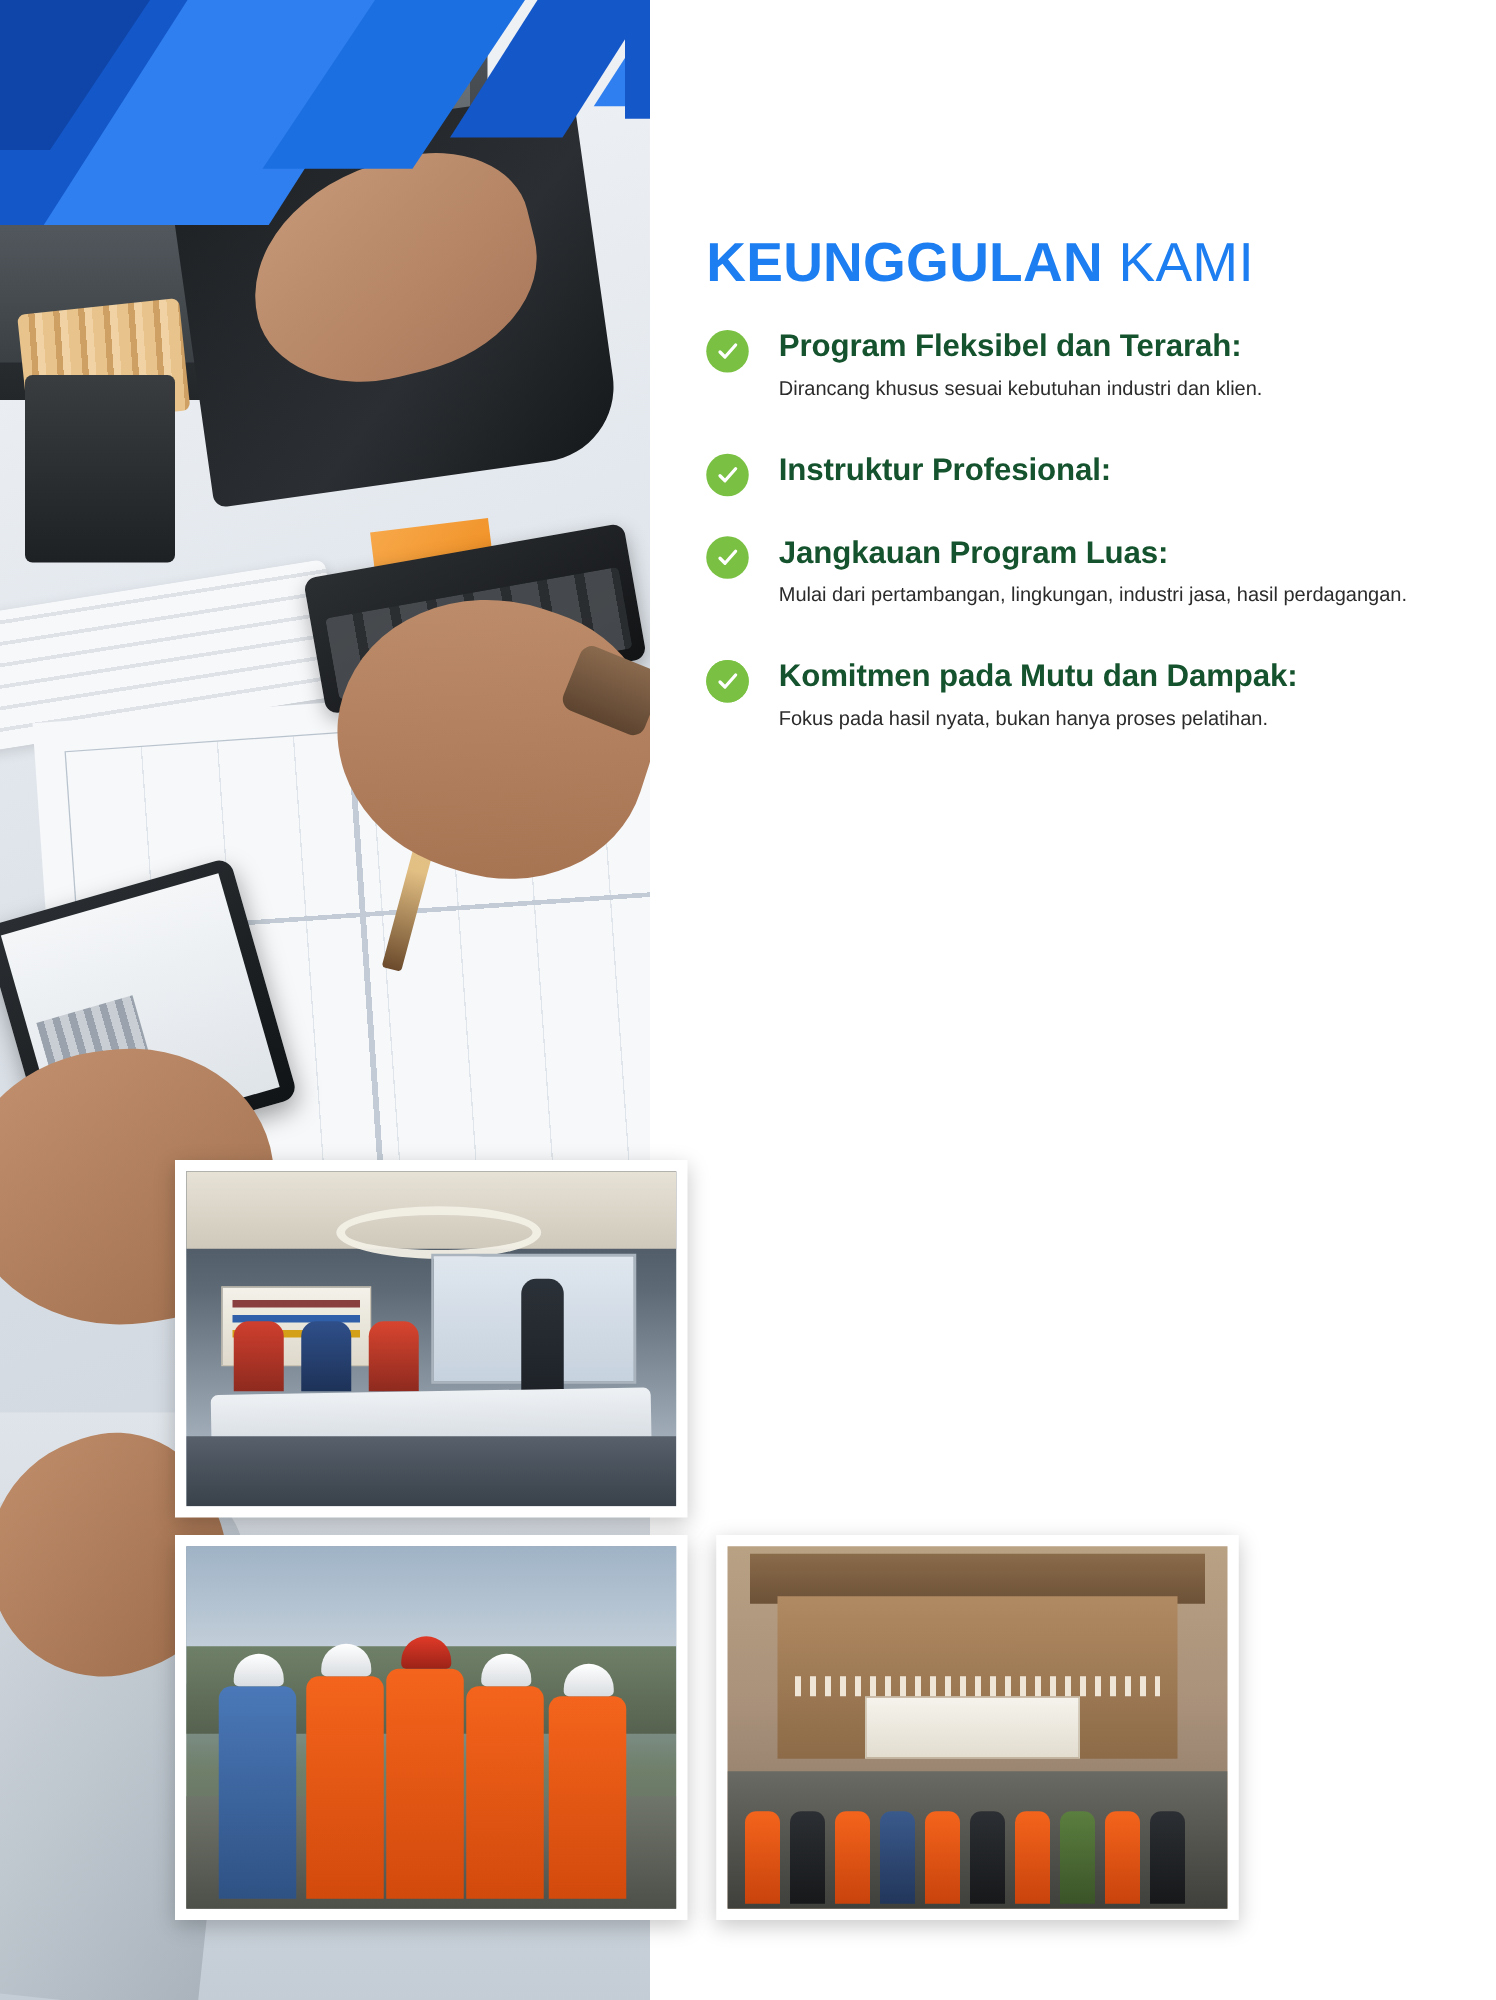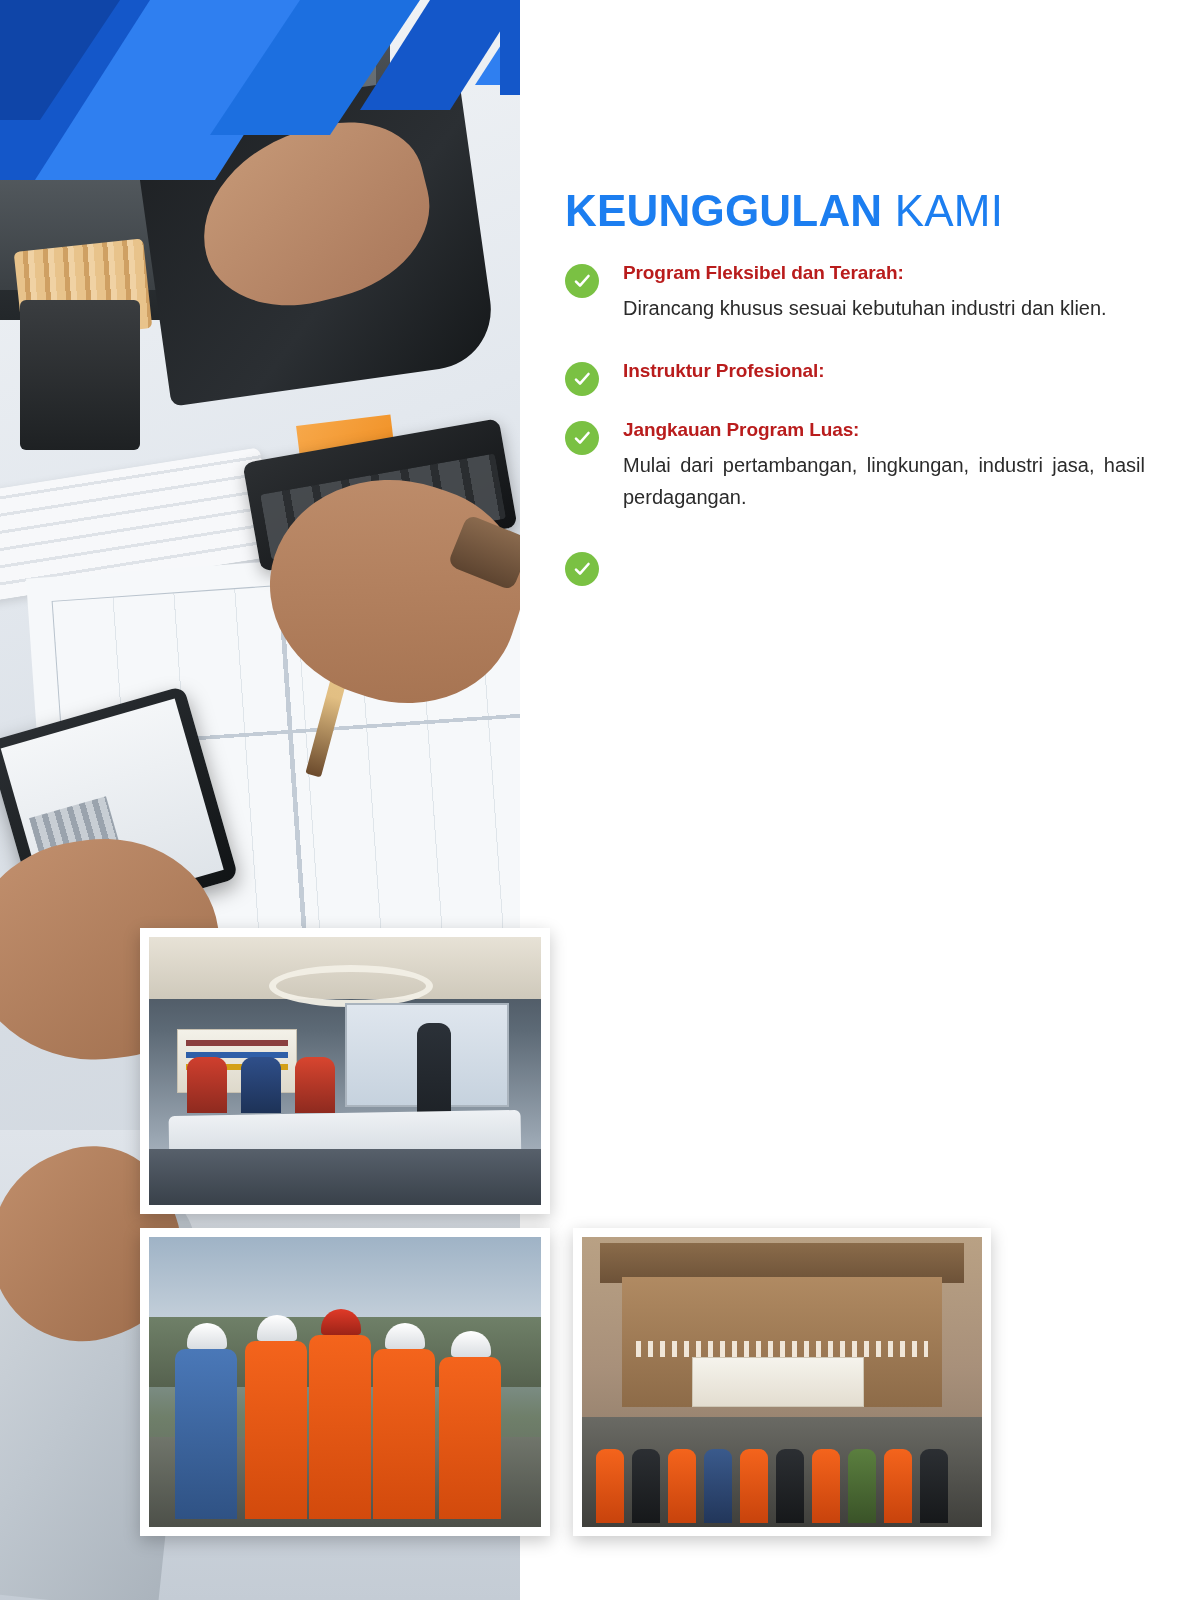--- a/index.html
+++ b/index.html
@@ -252,28 +252,28 @@
     border-radius: 50%;
     background: #7ac143;
     display: flex;
     align-items: center;
     justify-content: center;
   }
   .check svg { display: block; }
   .item-body { margin-left: 58px; }
   .item-title {
     font-weight: 700;
-    font-size: 19px;
-    color: #b91c1c;
+    font-size: 25px;
+    color: #14532d;
     line-height: 1.2;
     margin-bottom: 7px;
     letter-spacing: -0.1px;
   }
   .item-desc {
-    font-size: 20px;
+    font-size: 16px;
     color: #2b2b2b;
     line-height: 1.62;
     text-align: justify;
     text-justify: inter-word;
     font-weight: 400;
   }
 
   
   .card {
     position: absolute;
@@ -416,20 +416,31 @@
     <div class="item">
       <span class="check">
         <svg width="20" height="20" viewBox="0 0 20 20">
             <path d="M4 10.6 L8 14.6 L16.5 5" stroke="#ffffff" stroke-width="2.6" fill="none" stroke-linecap="round" stroke-linejoin="round"></path>
           </svg>
       </span>
       <div class="item-body">
       </div>
     </div>
 
+    <div class="item">
+      <span class="check">
+        <svg width="20" height="20" viewBox="0 0 20 20">
+            <path d="M4 10.6 L8 14.6 L16.5 5" stroke="#ffffff" stroke-width="2.6" fill="none" stroke-linecap="round" stroke-linejoin="round"></path>
+          </svg>
+      </span>
+      <div class="item-body">
+        <div class="item-title">Komitmen pada Mutu dan Dampak:</div>
+        <div class="item-desc">Fokus pada hasil nyata, bukan hanya proses pelatihan.</div>
+      </div>
+    </div>
 
   </div>
 </div>
 
 <div class="card card-meeting">
   <div class="ph">
     <div class="mr-ceiling"></div>
     <div class="mr-light"></div>
     <div class="mr-screen"></div>
     <div class="mr-banner"></div>

